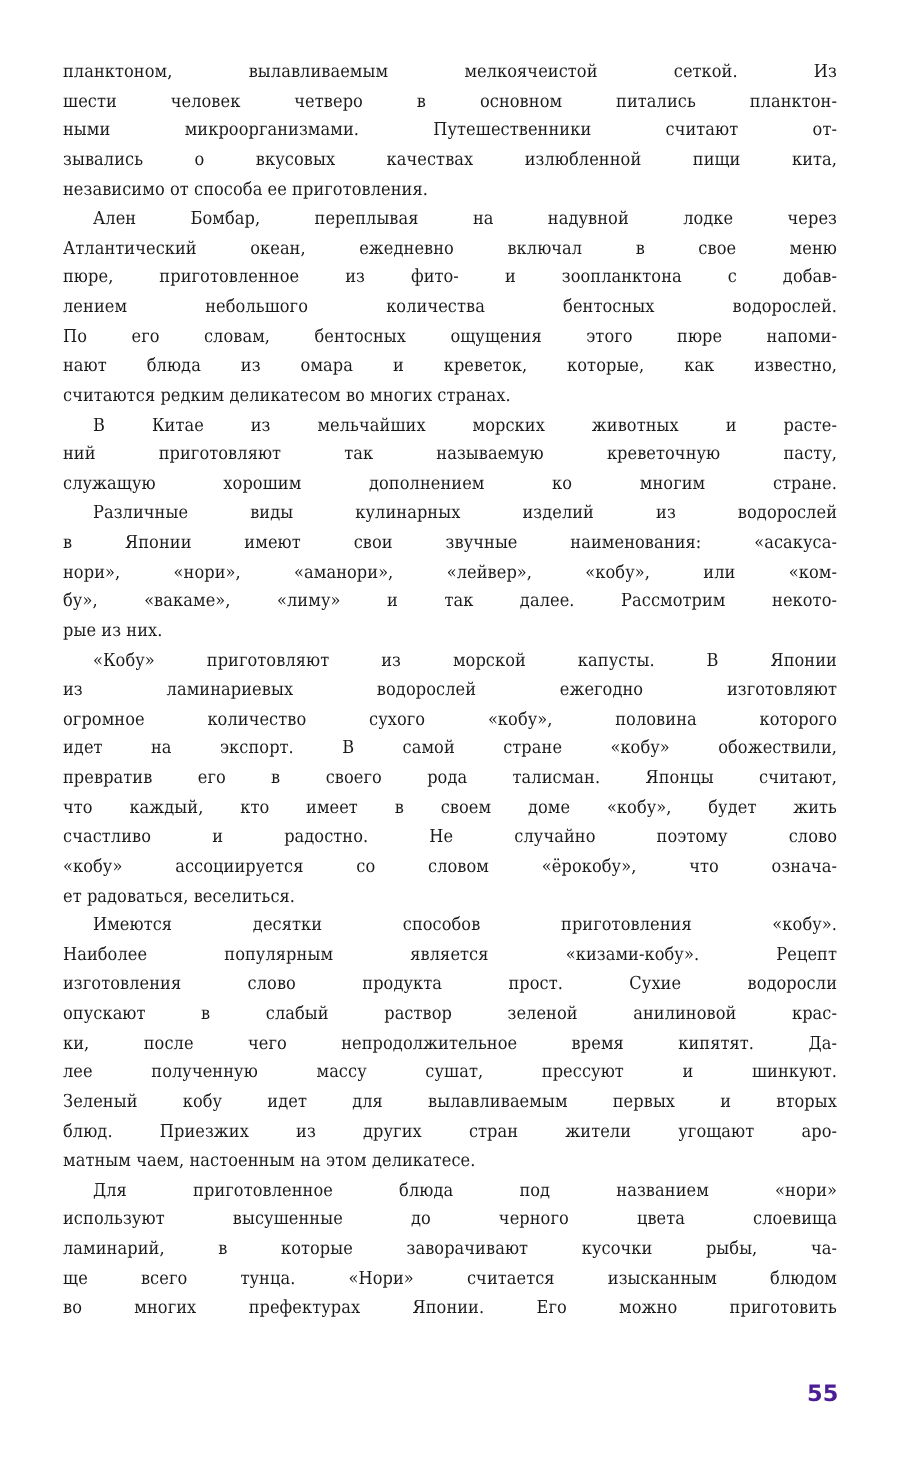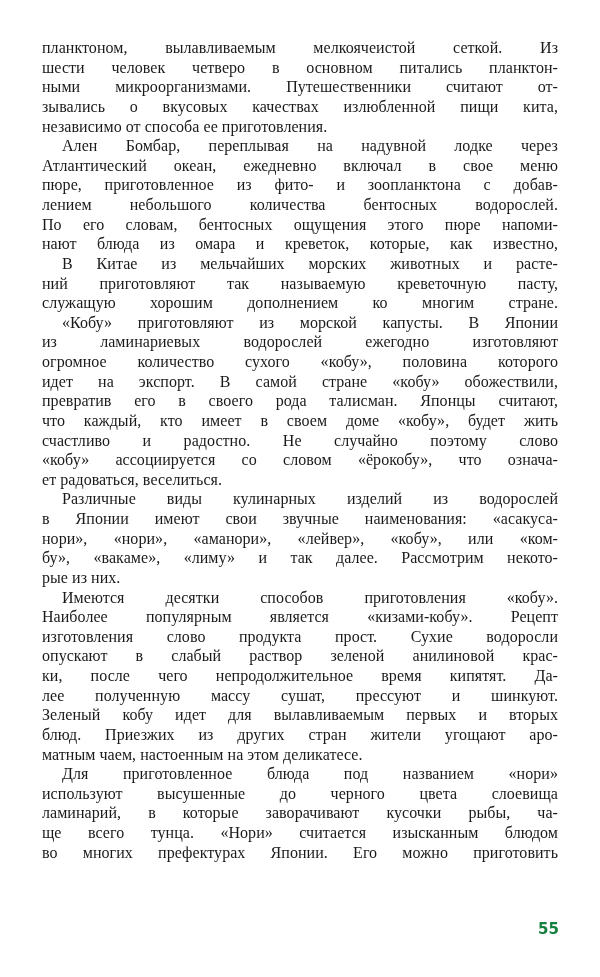--- a/index.html
+++ b/index.html
@@ -22,44 +22,43 @@
     width: 516px;
   }
   .para {
     margin: 0;
     padding: 0;
   }
   .line {
     display: block;
     height: 19.63px;
     line-height: 19.63px;
-    font-size: 16px;
+    font-size: 12px;
     white-space: nowrap;
     text-align: justify;
     text-align-last: justify;
     letter-spacing: 0.05px;
     font-stretch: condensed;
-    font-family: Liberation Serif, serif;
   }
   .line.last {
     text-align-last: left;
   }
   .line.indent {
     padding-left: 20px;
   }
   .page-number {
     position: absolute;
     left: 538px;
     top: 920px;
     width: 20px;
     text-align: right;
     font-family: "DejaVu Sans", "Liberation Sans", sans-serif;
     font-weight: bold;
     font-size: 15px;
-    color: #15803d;
+    color: #4c1d95;
   }
 </style>
 </head>
 <body>
 
 <div class="page">
 
   <div class="para">
     <span class="line">планктоном, вылавливаемым мелкоячеистой сеткой. Из</span>
     <span class="line">шести человек четверо в основном питались планктон-</span>
@@ -68,46 +67,47 @@
     <span class="line last">независимо от способа ее приготовления.</span>
   </div>
 
   <div class="para">
     <span class="line indent">Ален Бомбар, переплывая на надувной лодке через</span>
     <span class="line">Атлантический океан, ежедневно включал в свое меню</span>
     <span class="line">пюре, приготовленное из фито- и зоопланктона с добав-</span>
     <span class="line">лением небольшого количества бентосных водорослей.</span>
     <span class="line">По его словам, бентосных ощущения этого пюре напоми-</span>
     <span class="line">нают блюда из омара и креветок, которые, как известно,</span>
+    <span class="line last">считаются редким деликатесом во многих странах.</span>
   </div>
 
   <div class="para">
     <span class="line indent">В Китае из мельчайших морских животных и расте-</span>
     <span class="line">ний приготовляют так называемую креветочную пасту,</span>
     <span class="line">служащую хорошим дополнением ко многим стране.</span>
+  </div>
+
+  <div class="para">
+    <span class="line indent">Различные виды кулинарных изделий из водорослей</span>
+    <span class="line">в Японии имеют свои звучные наименования: «асакуса-</span>
+    <span class="line">нори», «нори», «аманори», «лейвер», «кобу», или «ком-</span>
+    <span class="line">бу», «вакаме», «лиму» и так далее. Рассмотрим некото-</span>
+    <span class="line last">рые из них.</span>
   </div>
 
   <div class="para">
     <span class="line indent">«Кобу» приготовляют из морской капусты. В Японии</span>
     <span class="line">из ламинариевых водорослей ежегодно изготовляют</span>
     <span class="line">огромное количество сухого «кобу», половина которого</span>
     <span class="line">идет на экспорт. В самой стране «кобу» обожествили,</span>
     <span class="line">превратив его в своего рода талисман. Японцы считают,</span>
     <span class="line">что каждый, кто имеет в своем доме «кобу», будет жить</span>
     <span class="line">счастливо и радостно. Не случайно поэтому слово</span>
     <span class="line">«кобу» ассоциируется со словом «ёрокобу», что означа-</span>
     <span class="line last">ет радоваться, веселиться.</span>
-  </div>
-
-  <div class="para">
-    <span class="line indent">Различные виды кулинарных изделий из водорослей</span>
-    <span class="line">в Японии имеют свои звучные наименования: «асакуса-</span>
-    <span class="line">нори», «нори», «аманори», «лейвер», «кобу», или «ком-</span>
-    <span class="line">бу», «вакаме», «лиму» и так далее. Рассмотрим некото-</span>
-    <span class="line last">рые из них.</span>
   </div>
 
   <div class="para">
     <span class="line indent">Имеются десятки способов приготовления «кобу».</span>
     <span class="line">Наиболее популярным является «кизами-кобу». Рецепт</span>
     <span class="line">изготовления слово продукта прост. Сухие водоросли</span>
     <span class="line">опускают в слабый раствор зеленой анилиновой крас-</span>
     <span class="line">ки, после чего непродолжительное время кипятят. Да-</span>
     <span class="line">лее полученную массу сушат, прессуют и шинкуют.</span>
     <span class="line">Зеленый кобу идет для вылавливаемым первых и вторых</span>

